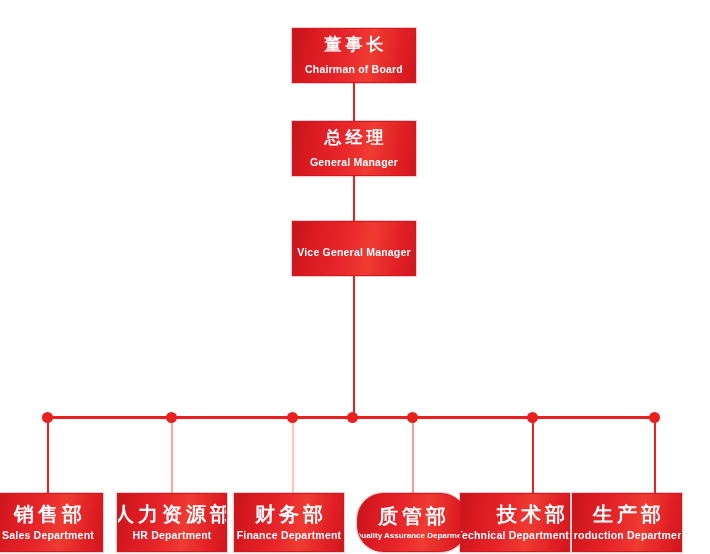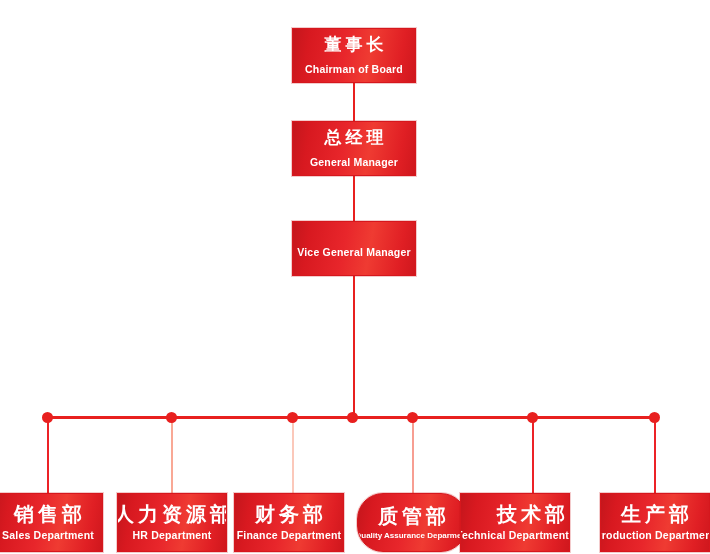--- a/index.html
+++ b/index.html
@@ -70,21 +70,21 @@
   .node.dept { width: 110px; height: 59px; top: 493px; }
   .node.dept .cn { font-size: 20px; }
   .node.dept .en { font-size: 10.5px; }
   .node.dept .en.small { font-size: 8px; letter-spacing: 0; }
 
   #node-sales     { left: -7px; }
   #node-hr        { left: 117px; }
   #node-finance   { left: 234px; }
   #node-quality   { left: 357px; border-radius: 26px; }
   #node-technical { left: 460px; align-items: flex-end; }
-  #node-production { left: 600px; }
+  #node-production { left: 572px; }
 
   
   .conn { position: absolute; z-index: 1; }
 
   .v-line { width: 2px; background: #e8201f; }
   .h-bus  { height: 3px; background: #e8201f; }
 
   
   #spine-1 { left: 353px; top: 83px;  height: 38px; }
   #spine-2 { left: 353px; top: 176px; height: 45px; }

